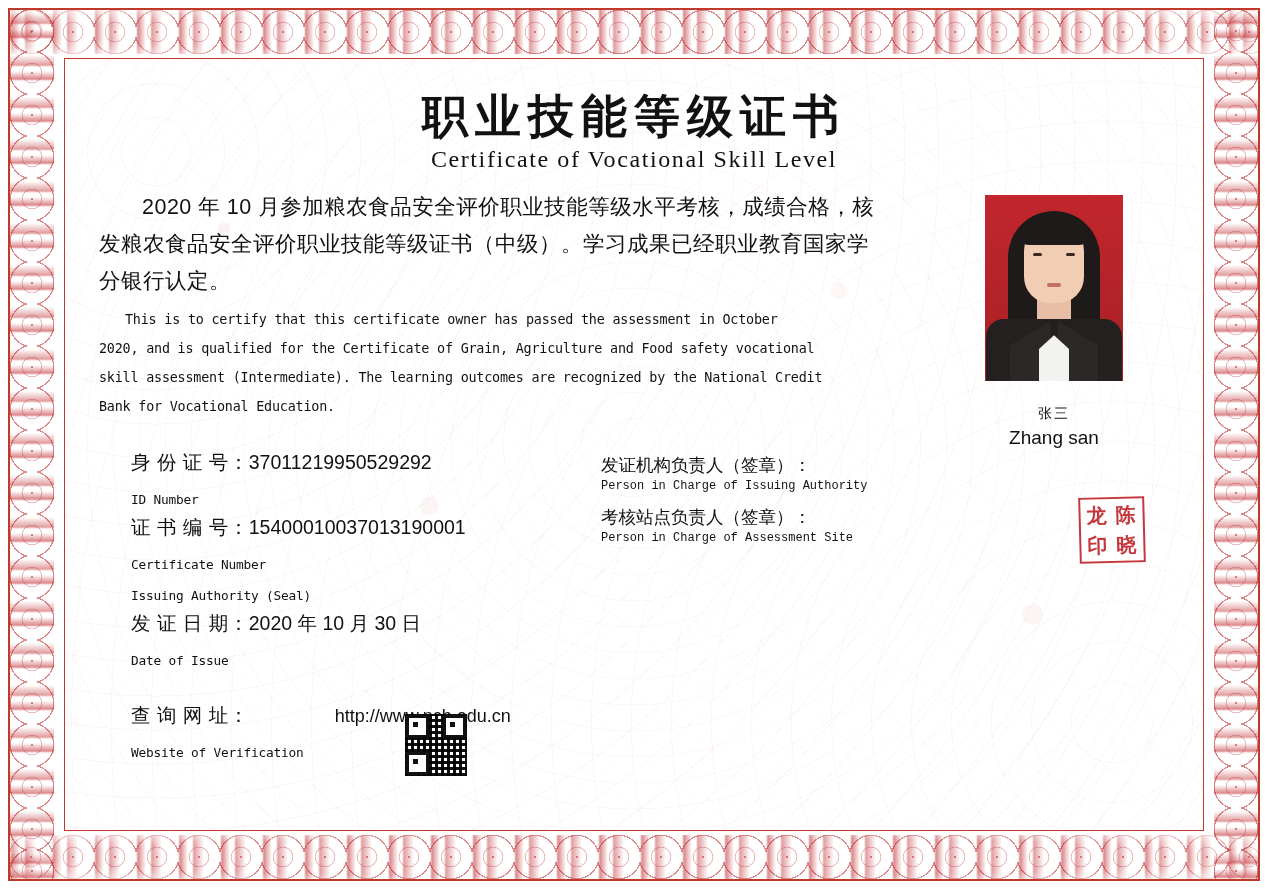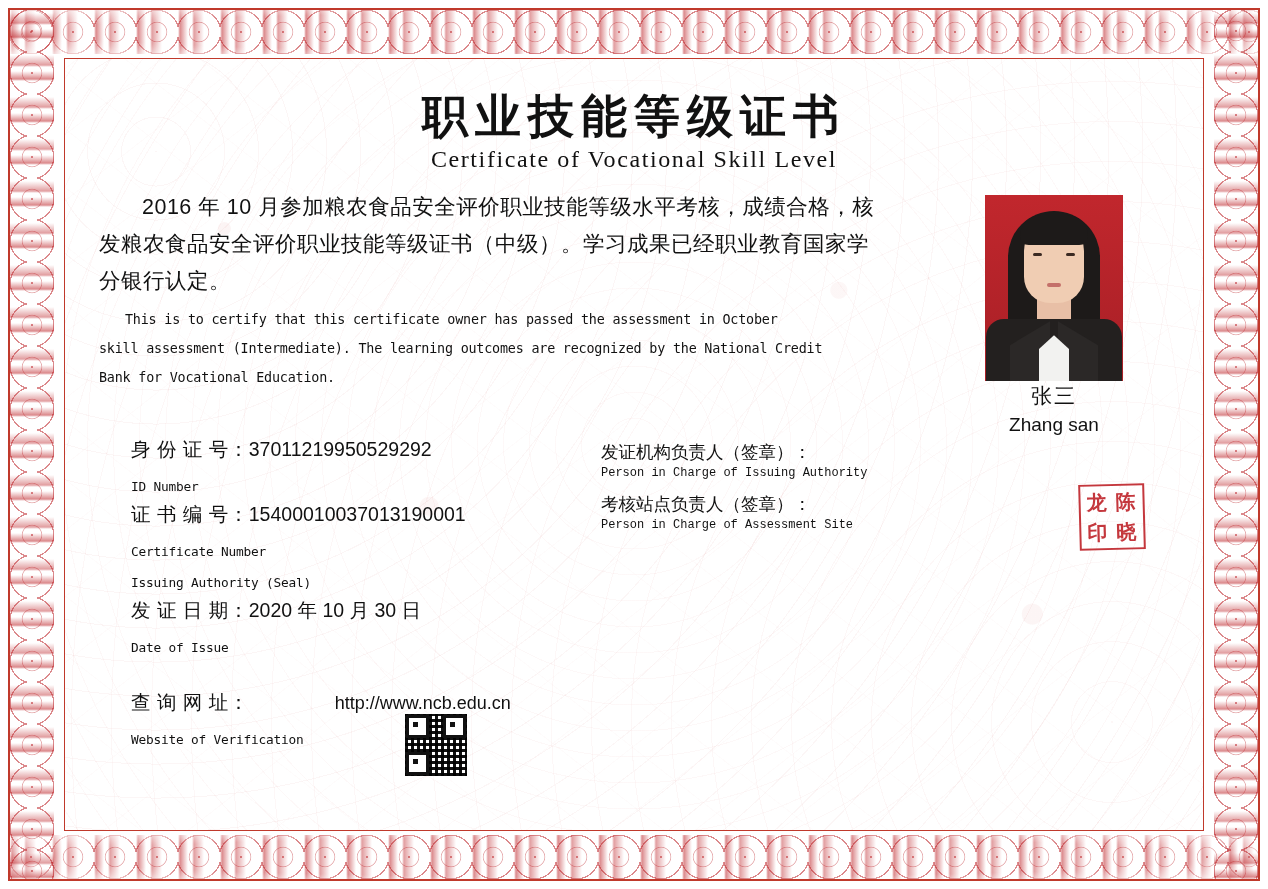--- a/index.html
+++ b/index.html
@@ -276,23 +276,23 @@
   }
   .photo .lapel-l, .photo .lapel-r {
     position: absolute;
     bottom: 0; width: 40px; height: 60px;
     background: #2b2827;
   }
   .photo .lapel-l { left: 50%; margin-left: -44px; clip-path: polygon(100% 0, 100% 100%, 0 100%, 0 40%); }
   .photo .lapel-r { left: 50%; margin-left: 4px; clip-path: polygon(0 0, 100% 40%, 100% 100%, 0 100%); }
 
   .photo-name-cn {
-    font-size: 21px;
-    color: #111111;
-    margin-top: 1px;
+    font-size: 14px;
+    color: #111111;
+    margin-top: 24px;
     letter-spacing: 2px;
   }
   .photo-name-en {
     font-size: 19px;
     color: #111111;
     margin-top: 4px;
   }
   .field {
     margin-bottom: 7px;
   }
@@ -408,23 +408,24 @@
   <div class="frame-inner">
     <div class="watermark"></div>
 
     <div class="content">
 
       <div class="title-cn">职业技能等级证书</div>
       <div class="title-en">Certificate of Vocational Skill Level</div>
 
       <div class="body-row">
         <div class="body-left">
-          <div class="para-cn">2016 年 10 月参加粮农食品安全评价职业技能等级水平考核，成绩合格，核发粮农食品安全评价职业技能等级证书（中级）。学习成果已经职业教育国家学分银行认定。</div>
+          <div class="para-cn">2020 年 10 月参加粮农食品安全评价职业技能等级水平考核，成绩合格，核发粮农食品安全评价职业技能等级证书（中级）。学习成果已经职业教育国家学分银行认定。</div>
           <div class="para-en">
             <div><span class="indent"></span><span>This is to certify that this certificate owner has passed the assessment in October</span></div>
+            <div><span>2020, and is qualified for the Certificate of Grain, Agriculture and Food safety vocational</span></div>
             <div><span>skill assessment (Intermediate). The learning outcomes are recognized by the National Credit</span></div>
             <div><span>Bank for Vocational Education.</span></div>
           </div>
         </div>
 
         <div class="body-right">
           <div class="photo">
             <div class="bg"></div>
             <div class="hair-back"></div>
             <div class="neck"></div>

